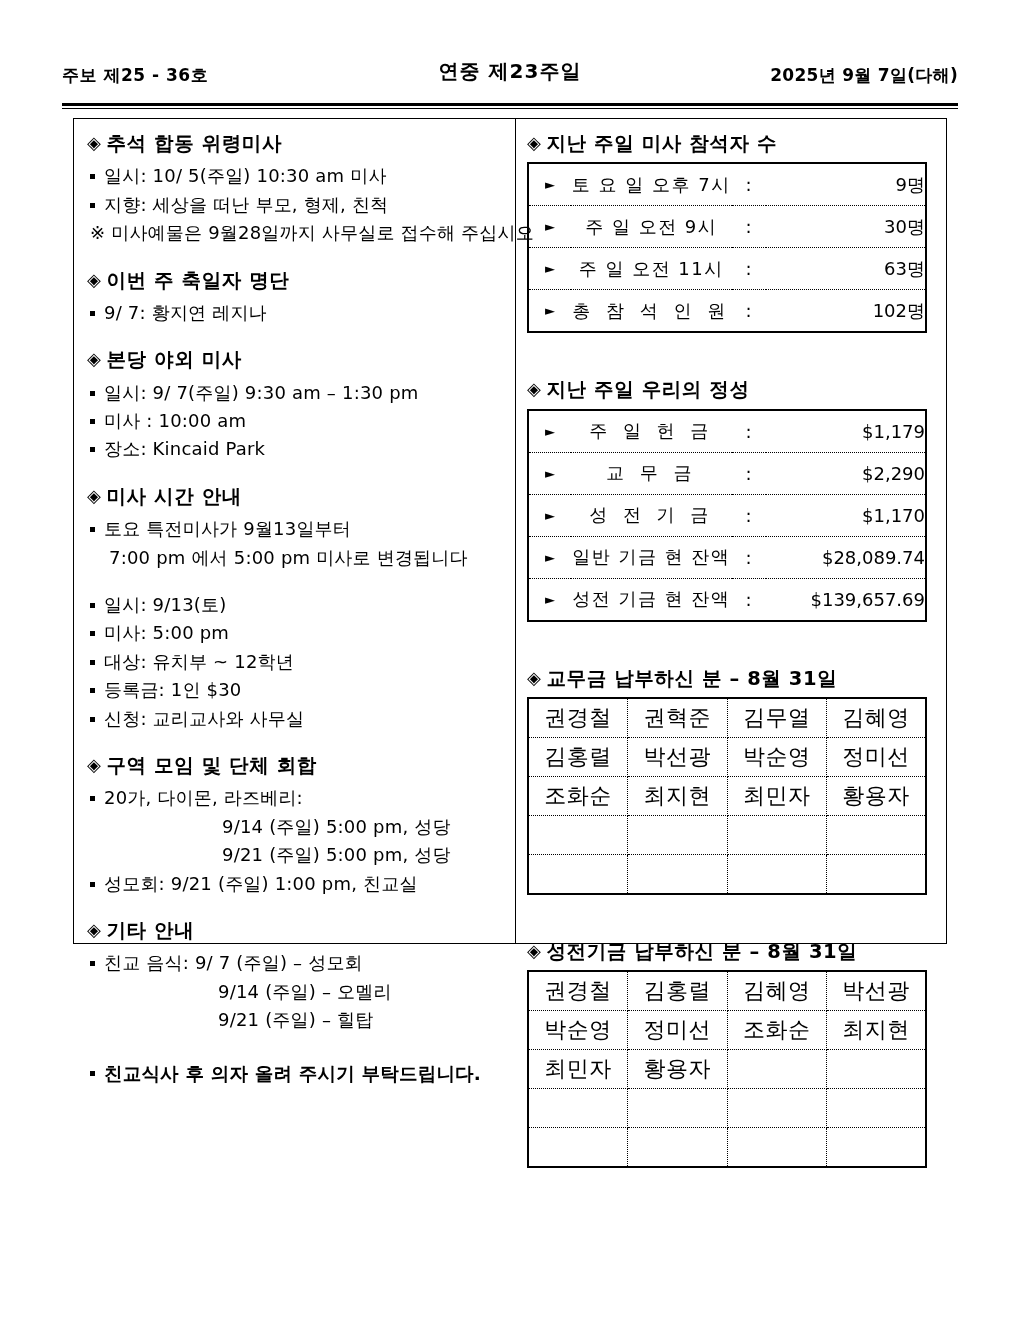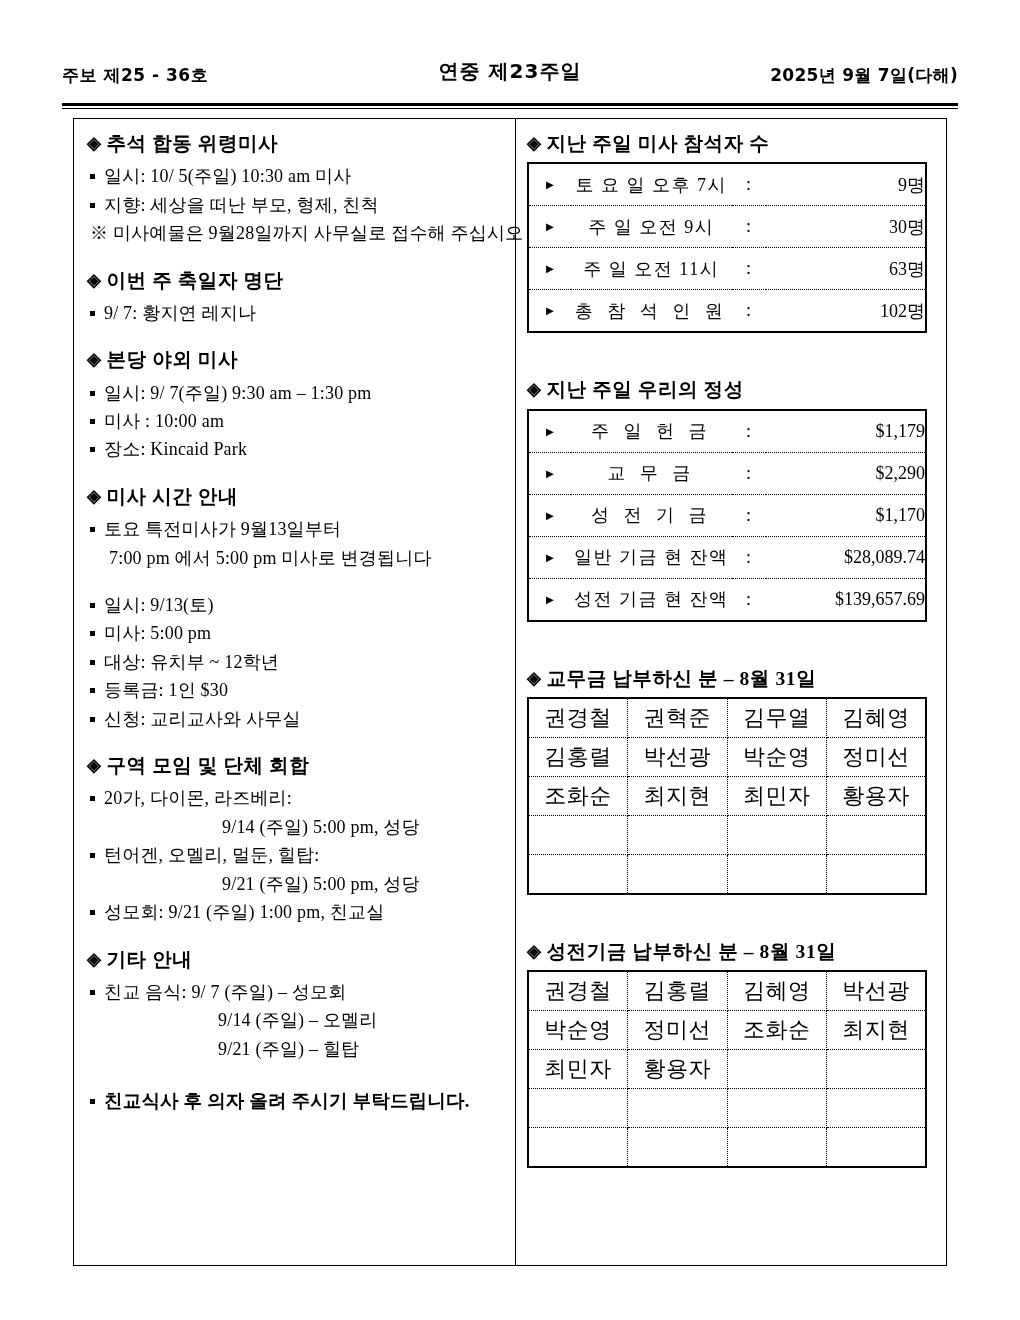--- a/index.html
+++ b/index.html
@@ -63,24 +63,23 @@
     border-bottom: 1px solid #000;
     box-sizing: border-box;
   }
 
   
   .body-box {
     position: absolute;
     left: 73px;
     top: 118px;
     width: 874px;
-    height: 1148px;
+    height: 826px;
     border: 1.6px solid #000;
     box-sizing: border-box;
-    font-family: Liberation Serif, serif;
   }
   .col-divider {
     position: absolute;
     left: 441px;
     top: 0;
     bottom: 0;
     width: 0;
     border-left: 1.6px solid #000;
   }
 
@@ -273,21 +272,20 @@
       <div class="bline">미사: 5:00 pm</div>
       <div class="bline">대상: 유치부 ~ 12학년</div>
       <div class="bline">등록금: 1인 $30</div>
       <div class="bline">신청: 교리교사와 사무실</div>
     </div>
 
     <div class="sec">
       <div class="sec-head"><span class="dia">◈</span><span>구역 모임 및 단체 회합</span></div>
       <div class="bline">20가, 다이몬, 라즈베리:</div>
       <div class="bline indent">9/14 (주일) 5:00 pm,  성당</div>
-      <div class="bline">턴어겐, 오멜리, 멀둔, 힐탑:</div>
       <div class="bline indent">9/21 (주일) 5:00 pm,  성당</div>
       <div class="bline">성모회: 9/21 (주일) 1:00 pm, 친교실</div>
     </div>
 
     <div class="sec">
       <div class="sec-head"><span class="dia">◈</span><span>기타 안내</span></div>
       <div class="bline">친교 음식:    9/ 7 (주일) – 성모회</div>
       <div class="bline indent2">9/14 (주일) –  오멜리</div>
       <div class="bline indent2">9/21 (주일) –  힐탑</div>
       <div class="spacer-md"></div>

